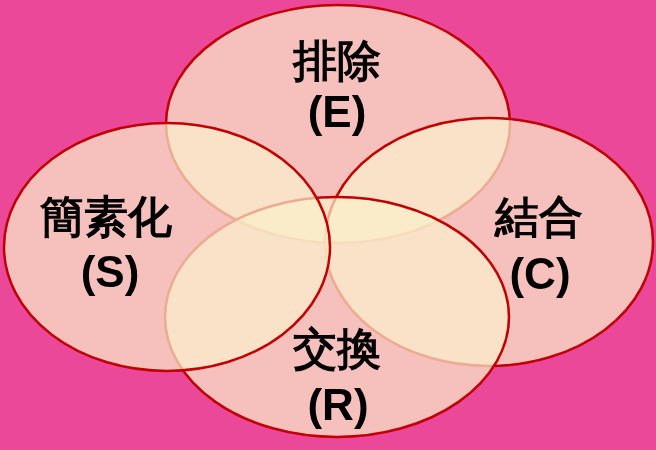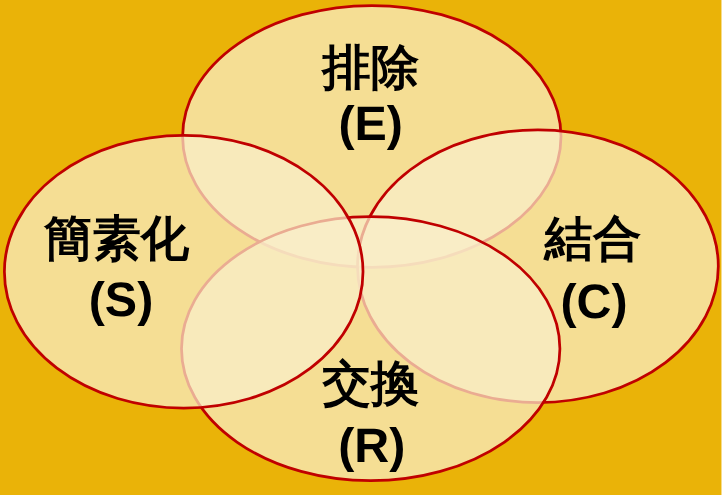--- a/index.html
+++ b/index.html
@@ -4,21 +4,21 @@
 <style>
   html, body {
     margin: 0;
     padding: 0;
     background: #FFFFFF;
   }
   .canvas {
     position: relative;
     width: 656px;
     height: 450px;
-    background: #eab308;
+    background: #ec4899;
     overflow: hidden;
     font-family: "Liberation Sans", sans-serif;
   }
   svg { display: block; }
   .venn-ellipse {
     fill-opacity: 0.72;
     stroke-width: 2.5;
   }
   .venn-label {
     font-family: "Liberation Sans", "DejaVu Sans", sans-serif;

